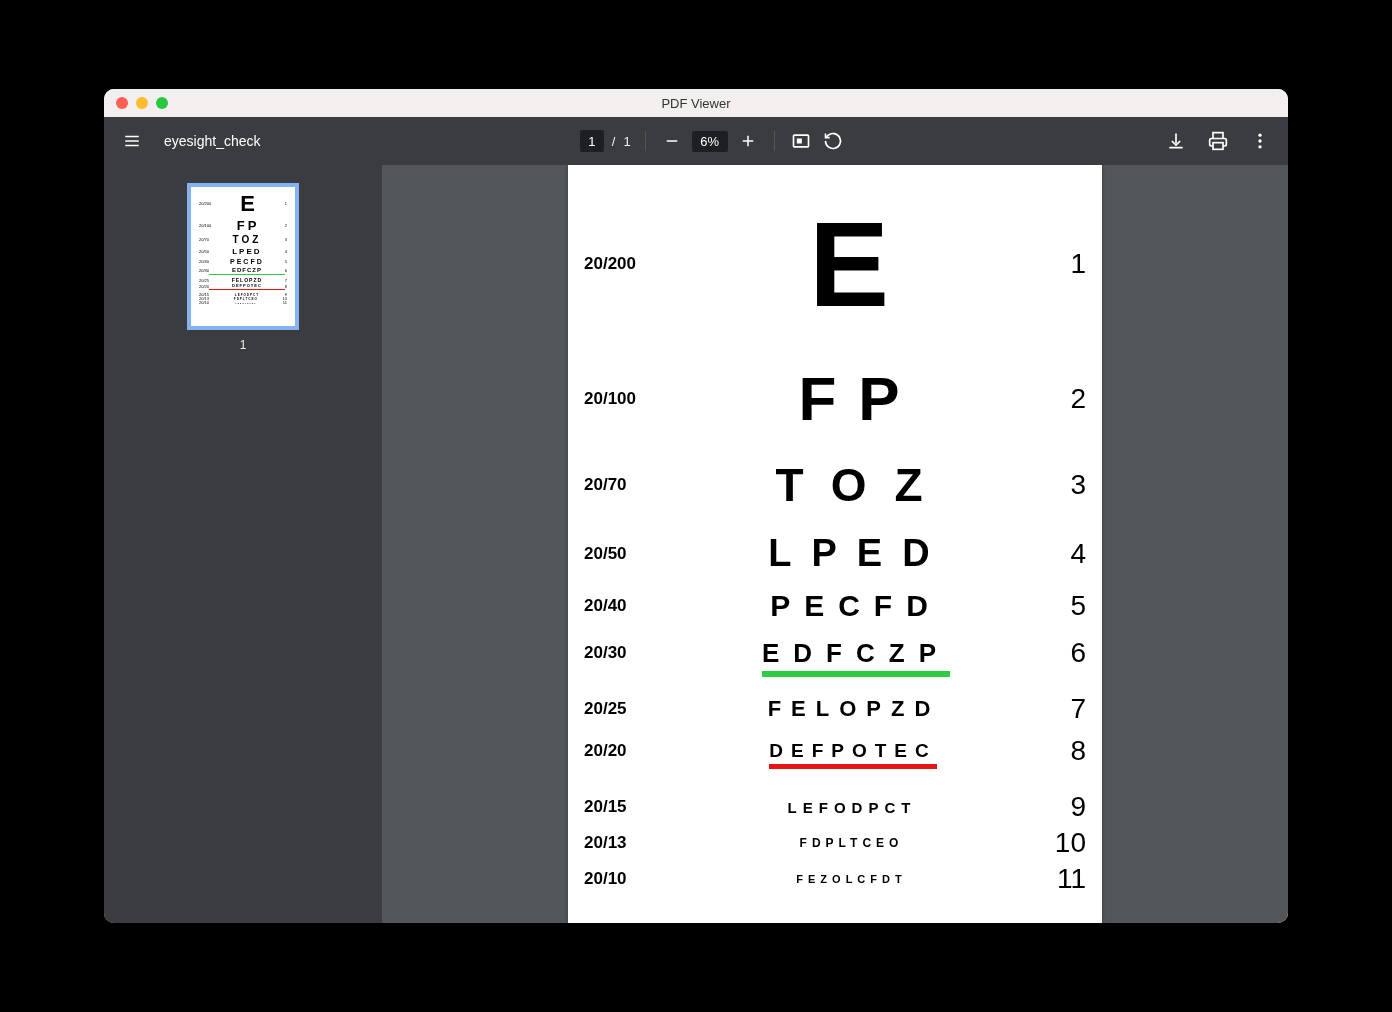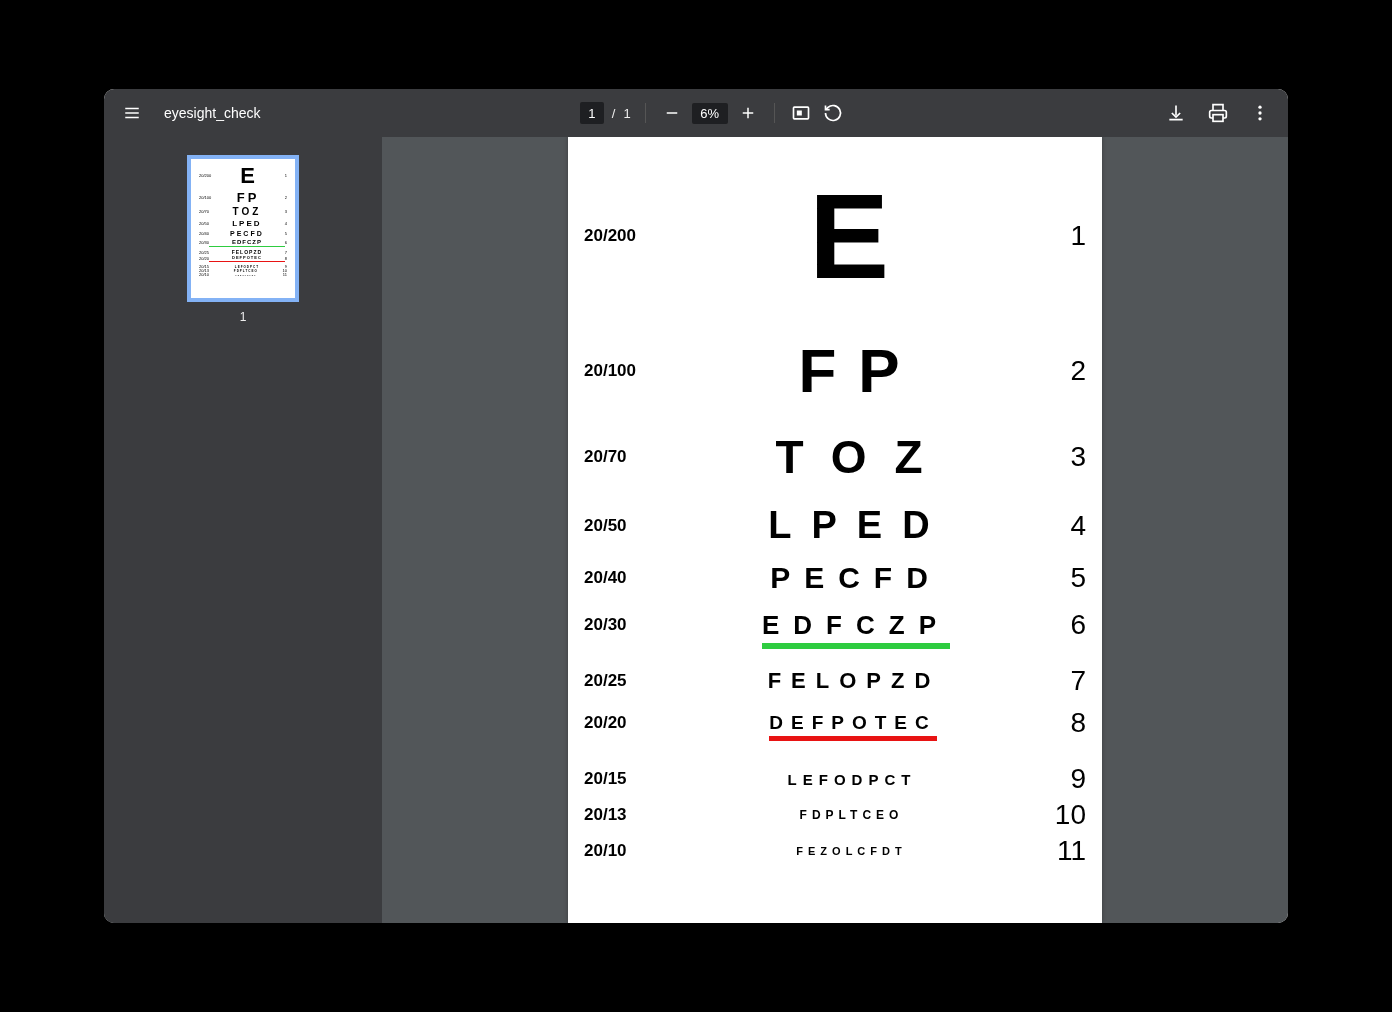--- a/index.html
+++ b/index.html
@@ -241,20 +241,28 @@
     .r9 .letters { font-size: 15px; letter-spacing: 6px; padding-left:6px; font-weight:800;}
     .r10 { margin-bottom: 4px; }
     .r10 .letters { font-size: 12px; letter-spacing: 5px; padding-left:5px; font-weight:800;}
     .r11 .letters { font-size: 11px; letter-spacing: 5px; padding-left:5px; font-weight:800;}
     svg { display: block; }
   </style>
 </head>
 <body>
 
 <div class="window">
+  <div class="titlebar">
+    <div class="traffic-lights">
+      <div class="tl tl-close"></div>
+      <div class="tl tl-min"></div>
+      <div class="tl tl-zoom"></div>
+    </div>
+    <div class="titlebar-title">PDF Viewer</div>
+  </div>
 
   <div class="toolbar">
     <div class="icon-btn">
       <svg width="18" height="18" viewBox="0 0 24 24" fill="none" stroke="currentColor" stroke-width="2">
           <line x1="3" y1="6" x2="21" y2="6"></line>
           <line x1="3" y1="12" x2="21" y2="12"></line>
           <line x1="3" y1="18" x2="21" y2="18"></line>
         </svg>
     </div>
     <div class="doc-title">eyesight_check</div>

